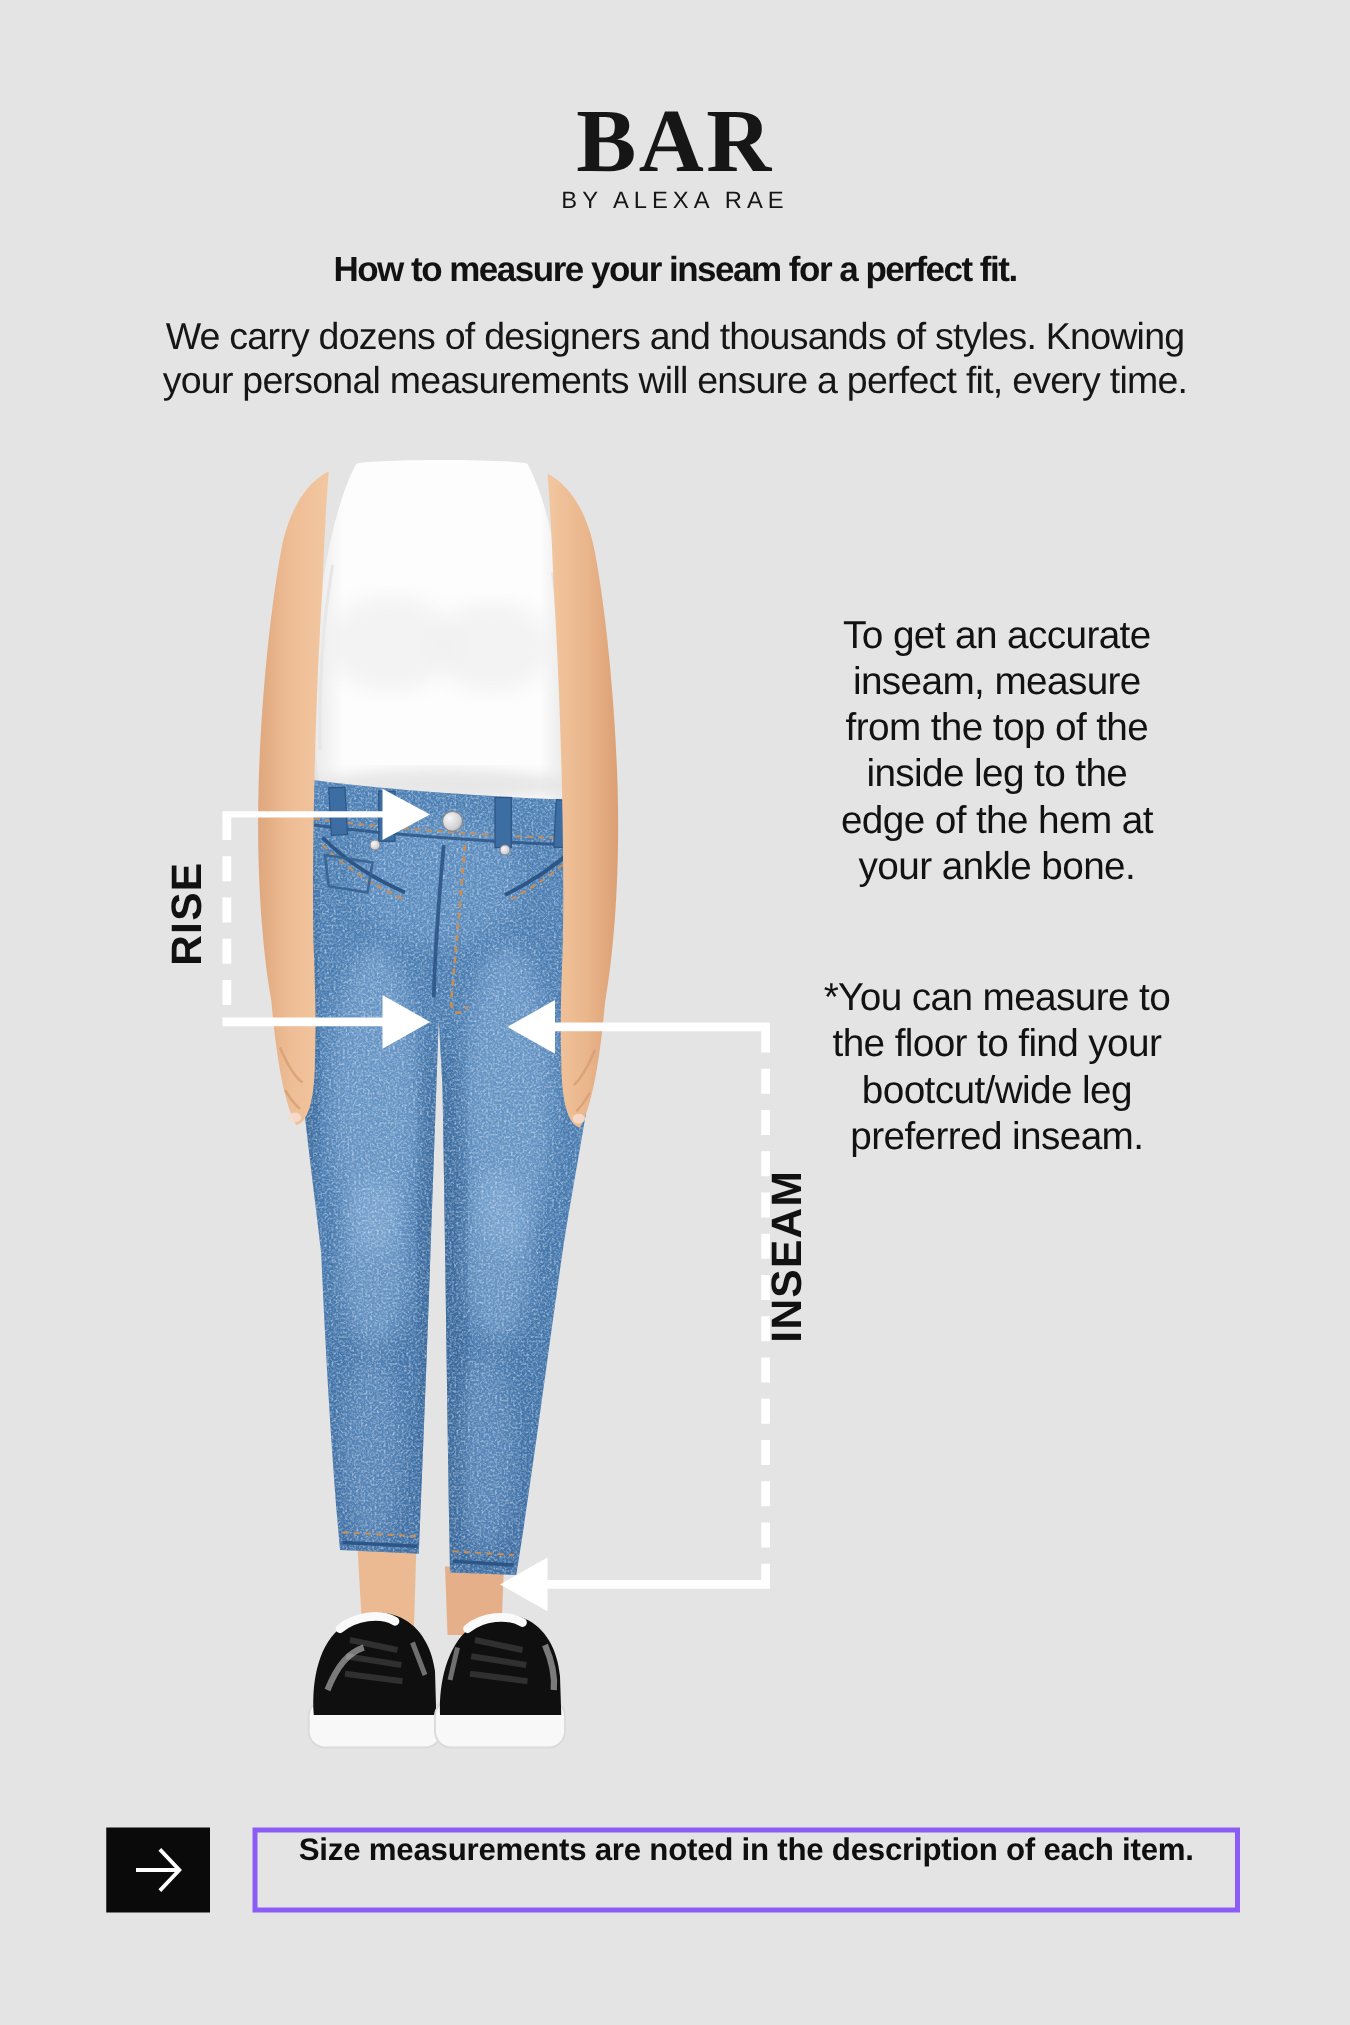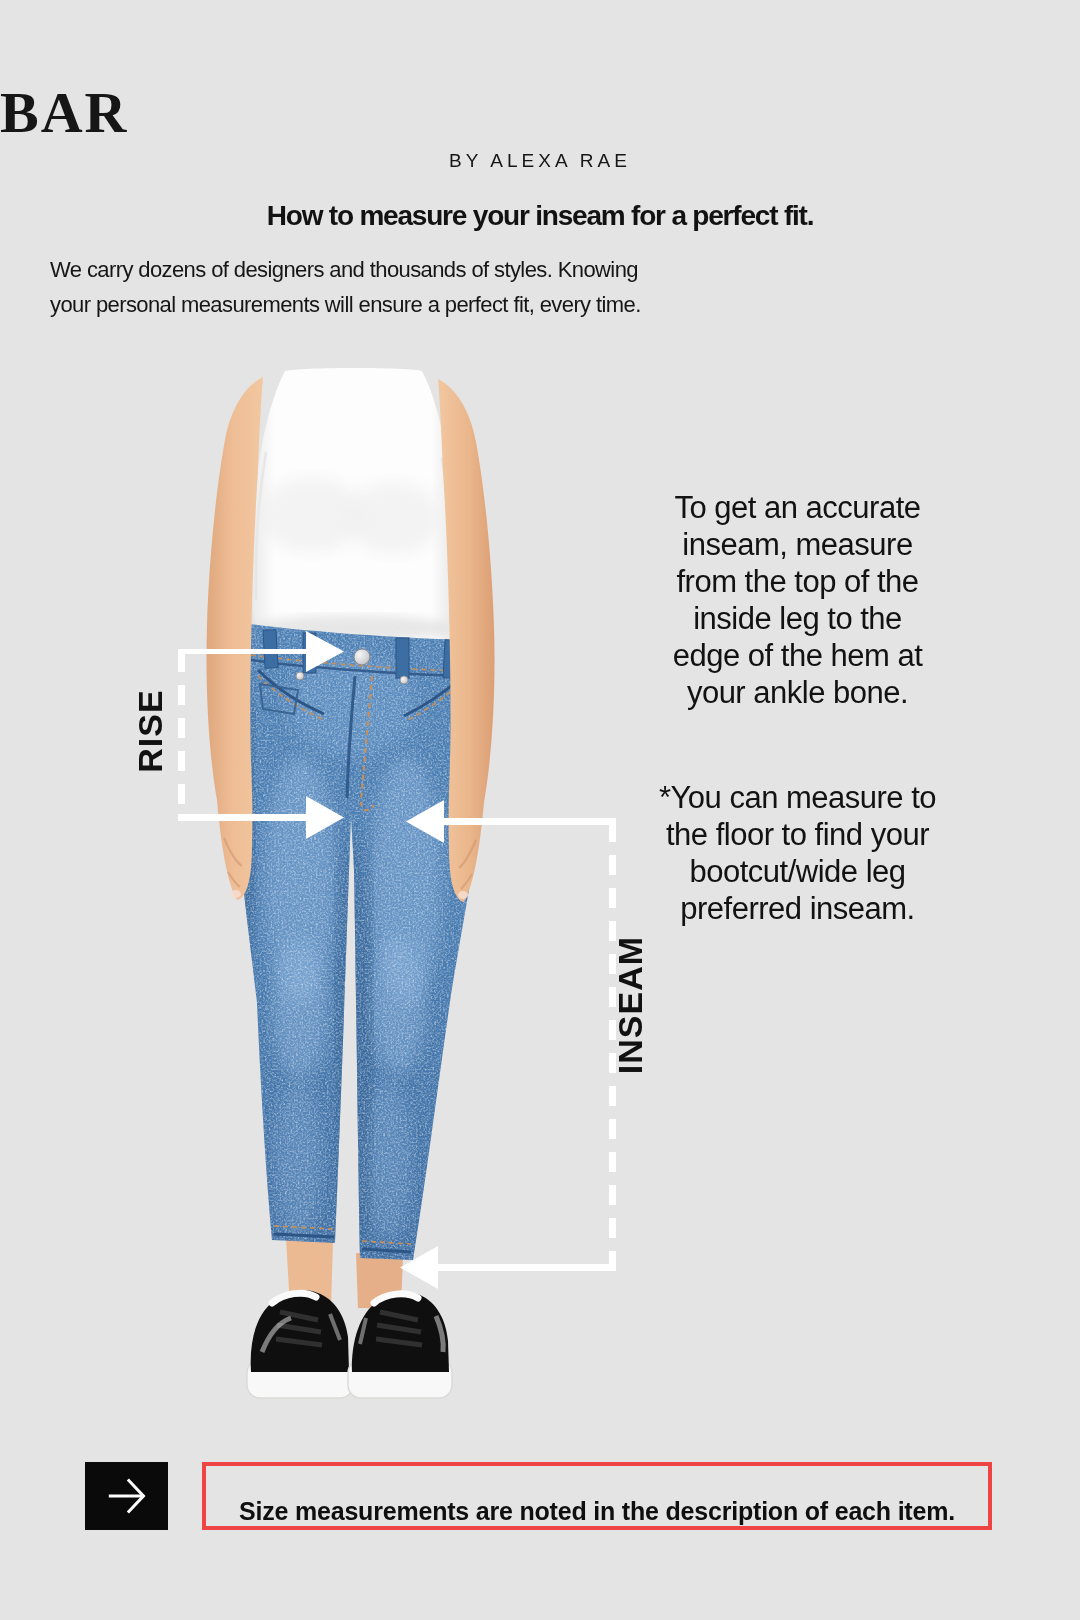--- a/index.html
+++ b/index.html
@@ -1,52 +1,52 @@
 <!DOCTYPE html>
 <html><head>
 <meta charset="utf-8">
 <style>
   html,body{margin:0;padding:0;}
   body{width:1080px;height:1620px;background:#e3e4e3;font-family:"Liberation Sans",sans-serif;-webkit-font-smoothing:antialiased;}
   .page{position:relative;width:1080px;height:1620px;background:#e3e4e3;overflow:hidden;color:#141414;}
 
   
-  .brand{position:absolute;top:74px;left:0;width:100%;text-align:left;
-         font-family:"Liberation Serif",serif;font-weight:700;font-size:58px;line-height:78px;
+  .brand{position:absolute;top:74px;left:0;width:100%;text-align:center;
+         font-family:"Liberation Serif",serif;font-weight:700;font-size:72px;line-height:78px;
          letter-spacing:2px;color:#161616;}
   .tagline{position:absolute;top:150px;left:0;width:100%;text-align:center;
            font-weight:400;font-size:19px;letter-spacing:4px;color:#161616;}
 
   
   .title{position:absolute;top:200px;left:0;width:100%;text-align:center;
          font-weight:700;font-size:28px;letter-spacing:-1.2px;color:#121212;}
-  .subtitle{position:absolute;top:252px;left:50px;width:980px;text-align:left;
-            font-weight:400;font-size:22px;line-height:35px;letter-spacing:-0.6px;color:#161616;
+  .subtitle{position:absolute;top:252px;left:50px;width:980px;text-align:center;
+            font-weight:400;font-size:30px;line-height:35px;letter-spacing:-0.6px;color:#161616;
             white-space:pre-line;}
 
   
   .figure-svg{position:absolute;left:0;top:0;width:1080px;height:1620px;}
 
   
   .measure-label{position:absolute;text-align:center;font-weight:700;color:#111;
                  transform:rotate(-90deg);letter-spacing:1px;}
   .rise-label{left:90px;top:711px;width:120px;height:40px;font-size:34px;line-height:40px;}
   .inseam-label{left:545px;top:983px;width:170px;height:44px;font-size:34px;line-height:44px;}
 
   
   .annotation{position:absolute;text-align:center;font-size:31px;line-height:37px;
               letter-spacing:-0.5px;color:#121212;white-space:pre-line;}
   .annotation-1{left:610px;top:489px;width:375px;}
   .annotation-2{left:610px;top:779px;width:375px;}
 
   
   .footer-arrow{position:absolute;left:85px;top:1462px;width:83px;height:68px;background:#0a0a0a;
                 display:flex;align-items:center;justify-content:center;cursor:pointer;}
-  .footer-box{position:absolute;left:202px;top:1462px;width:782px;height:60px;border:4px solid #ef4444;
-              display:flex;align-items:flex-end;justify-content:center;}
+  .footer-box{position:absolute;left:202px;top:1462px;width:782px;height:60px;border:4px solid #8b5cf6;
+              display:flex;align-items:flex-start;justify-content:center;}
   .footer-note{font-weight:700;font-size:25px;letter-spacing:-0.2px;color:#0f0f0f;text-align:center;}
 </style>
 </head>
 <body>
 
 <div class="page">
 
   <div class="brand">BAR</div>
   <div class="tagline">BY ALEXA RAE</div>
 

